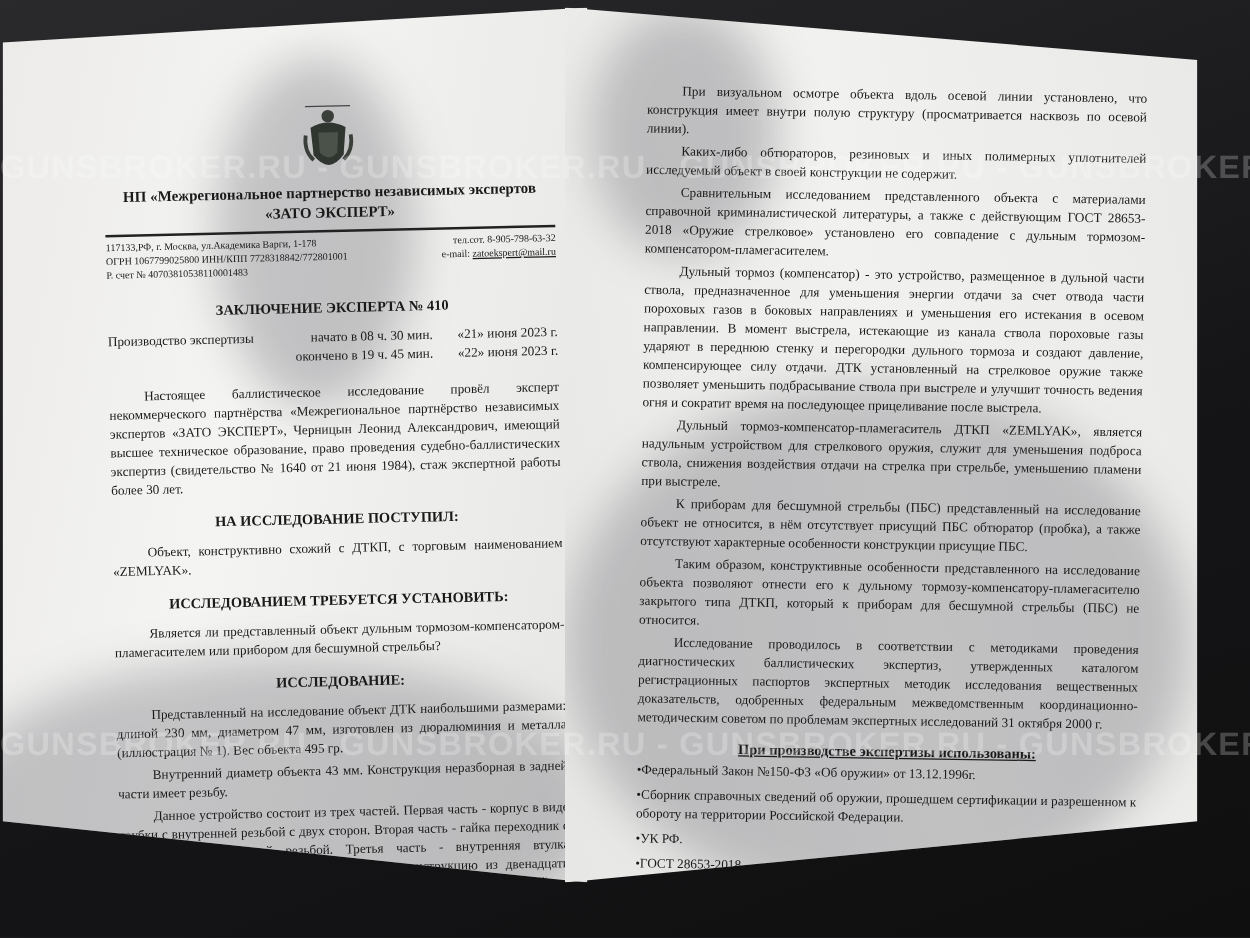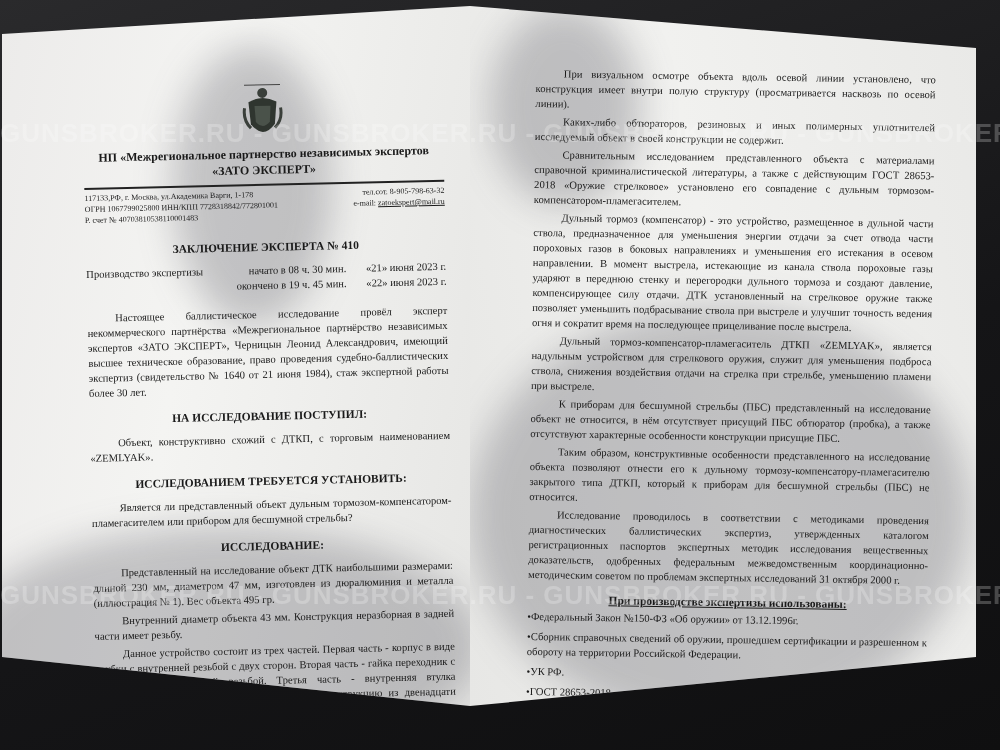--- a/index.html
+++ b/index.html
@@ -16,21 +16,21 @@
   .page {
     position:absolute; top:6px; height:700px; overflow:hidden;
     background:#f3f3f1;
   }
   .page.left {
     left:2px; width:468px;
     clip-path:polygon(0 4%,100% 0,100% 100%,0 93%);
     background:linear-gradient(100deg,#ecebea 0%,#f4f4f2 40%,#e6e6e4 100%);
   }
   .page.right {
-    left:470px; width:506px;
+    left:452px; width:506px;
     clip-path:polygon(0 0,100% 6%,100% 93%,0 100%);
     background:linear-gradient(80deg,#e7e7e5 0%,#f1f1ef 50%,#e9e9e7 100%);
   }
   .shadow {
     position:absolute; border-radius:50%;
     background:rgba(70,70,80,0.28); filter:blur(18px); pointer-events:none;
   }
   .content { position:absolute; font-size:10.6px; line-height:15px; }
   .left .content { left:80px; top:80px; width:360px; transform:rotate(-1.3deg); transform-origin:0 0; }
   .right .content { left:66px; top:60px; width:400px; transform:rotate(0.9deg); transform-origin:0 0; }

